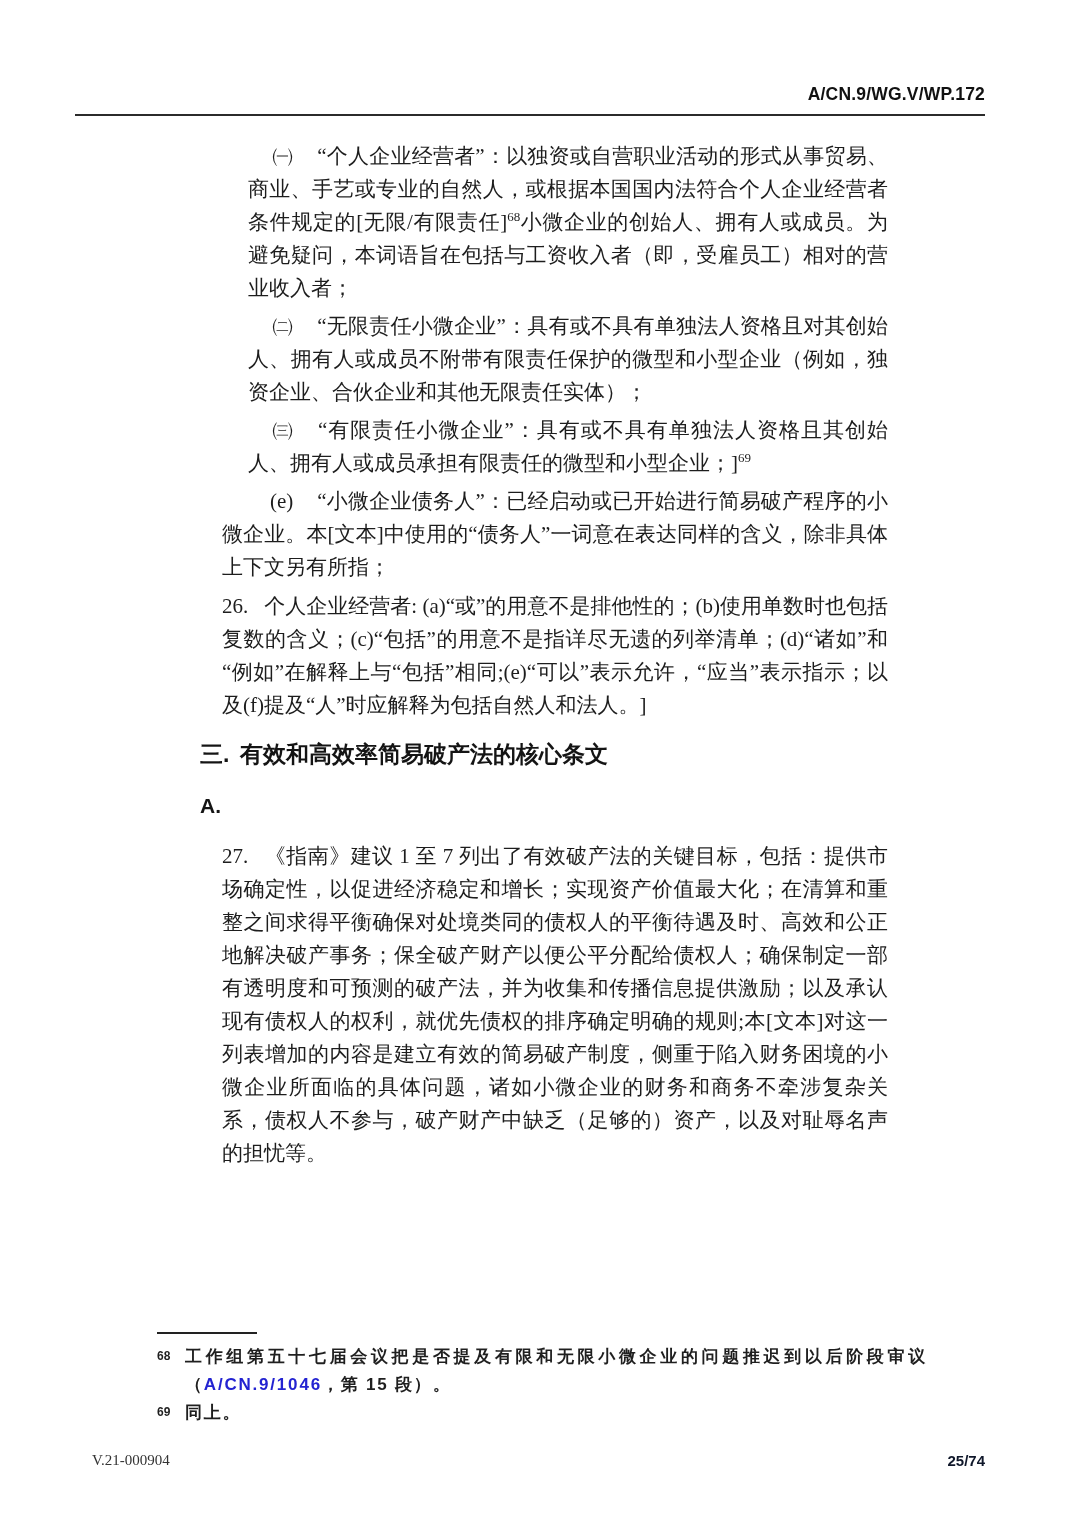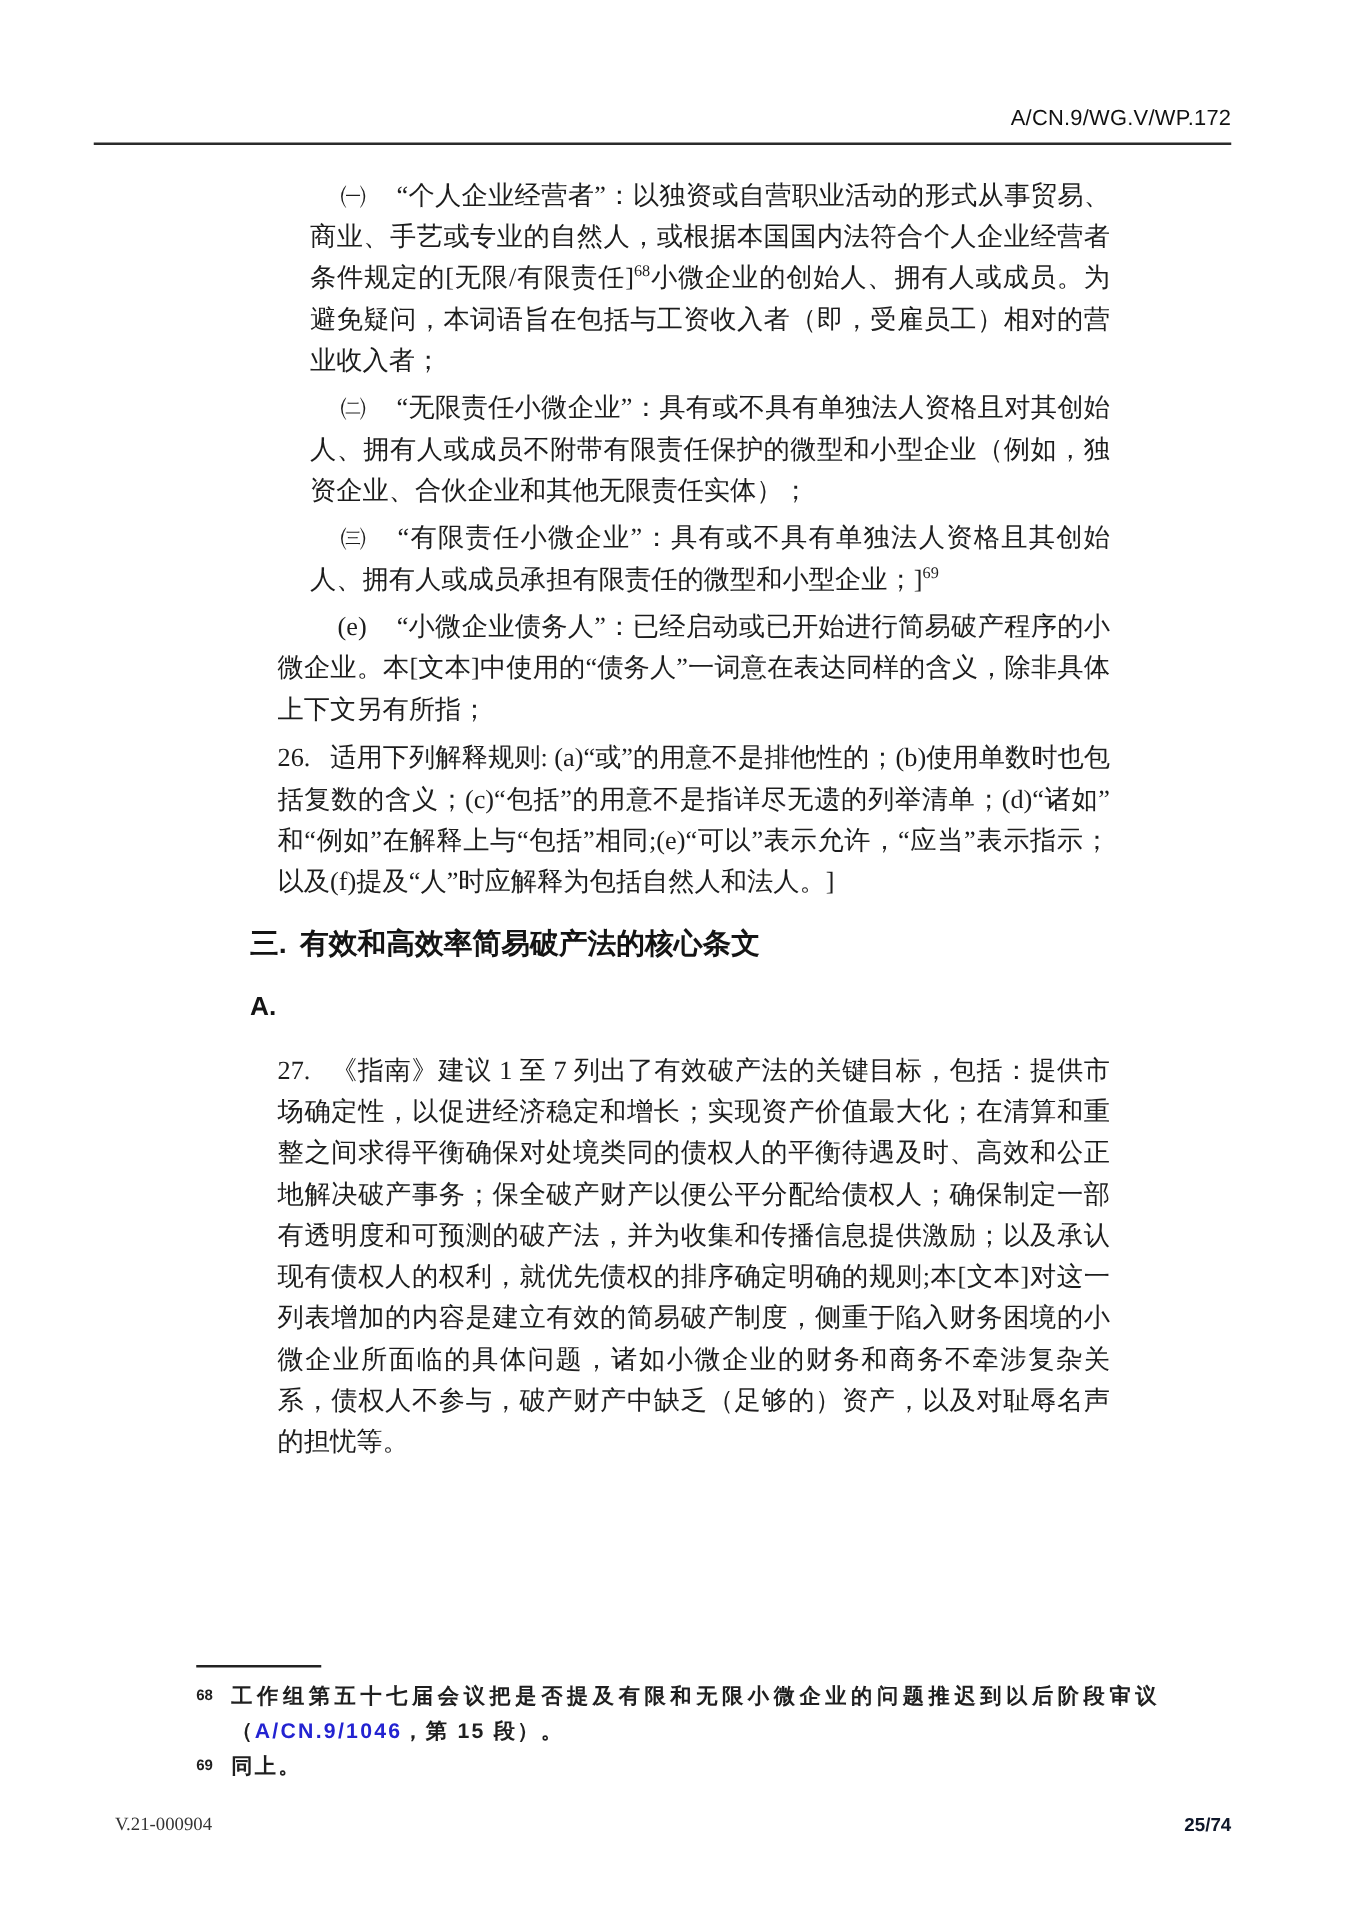--- a/index.html
+++ b/index.html
@@ -8,21 +8,21 @@
     font-family:"Liberation Serif","DejaVu Serif",serif;
     color:#1d1d1d;overflow:hidden;
     -webkit-font-smoothing:antialiased;
   }
   .doc-header{
     margin:0 95px 0 75px;
     padding-top:84px;padding-bottom:9px;
     border-bottom:2px solid #2b2b2b;
     text-align:right;
     font-family:"Liberation Sans","DejaVu Sans",sans-serif;
-    font-weight:normal;font-size:17.5px;color:#111;
+    font-weight:bold;font-size:17.5px;color:#111;
     letter-spacing:.2px;
   }
   .para{
     font-size:21px;line-height:33px;text-align:justify;
     margin:5px 0 0 0;color:#1d1d1d;
   }
   .p-def1{margin-left:248px;width:640px;text-indent:24px;}
   .p-def2{margin-left:222px;width:666px;text-indent:48px;}
   .p-num {margin-left:222px;width:666px;}
   .first{margin-top:24px;}
@@ -75,21 +75,21 @@
 
   <p class="para p-def1 first"><span class="marker">㈠</span><span>“个人企业经营者”：以独资或自营职业活动的形式从事贸易、商业、手艺或专业的自然人，或根据本国国内法符合个人企业经营者条件规定的[无限/有限责任]</span><sup class="bsup">68</sup><span>小微企业的创始人、拥有人或成员。为避免疑问，本词语旨在包括与工资收入者（即，受雇员工）相对的营业收入者；</span></p>
 
   <p class="para p-def1"><span class="marker">㈡</span><span>“无限责任小微企业”：具有或不具有单独法人资格且对其创始人、拥有人或成员不附带有限责任保护的微型和小型企业（例如，独资企业、合伙企业和其他无限责任实体）；</span></p>
 
   <p class="para p-def1"><span class="marker">㈢</span><span>“有限责任小微企业”：具有或不具有单独法人资格且其创始人、拥有人或成员承担有限责任的微型和小型企业；]</span><sup class="bsup">69</sup></p>
 
   <p class="para p-def2"><span class="marker">(e)</span><span>“小微企业债务人”：已经启动或已开始进行简易破产程序的小微企业。本[文本]中使用的“债务人”一词意在表达同样的含义，除非具体上下文另有所指；</span></p>
 
 
-  <p class="para p-num p26"><span class="num">26.</span><span>适用下列解释规则: (a)“或”的用意不是排他性的；(b)使用单数时也包括复数的含义；(c)“包括”的用意不是指详尽无遗的列举清单；(d)“诸如”和“例如”在解释上与“包括”相同;(e)“可以”表示允许，“应当”表示指示；以及(f)提及“人”时应解释为包括自然人和法人。]</span></p>
+  <p class="para p-num p26"><span class="num">26.</span><span>个人企业经营者: (a)“或”的用意不是排他性的；(b)使用单数时也包括复数的含义；(c)“包括”的用意不是指详尽无遗的列举清单；(d)“诸如”和“例如”在解释上与“包括”相同;(e)“可以”表示允许，“应当”表示指示；以及(f)提及“人”时应解释为包括自然人和法人。]</span></p>
 
   <h2 class="h-section">
       <span class="h-num">三.</span>
       <span>有效和高效率简易破产法的核心条文</span>
     </h2>
 
   <h3 class="h-sub">
       <span class="h-num">A.</span>
     </h3>
 

